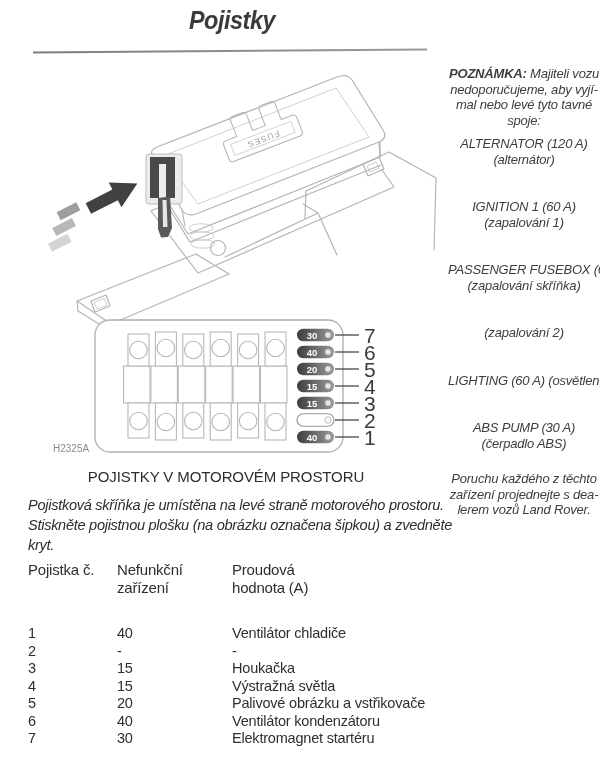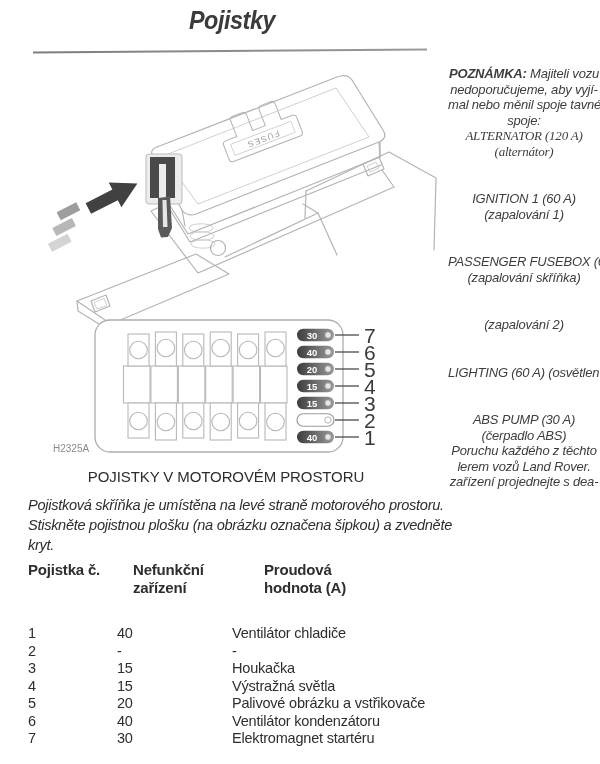--- a/index.html
+++ b/index.html
@@ -22,36 +22,36 @@
   .illustration{left:20px;top:58px;width:420px;height:412px;}
 
   .sidebar{
     left:448px;top:66px;width:152px;
     font-style:italic;font-size:13px;line-height:15.5px;color:#3d3d3d;
     letter-spacing:-0.2px;
   }
   .sidebar .line{white-space:nowrap;text-align:center;}
   .note-label{font-weight:bold;}
   .entry{margin-top:32px;}
-  .entry.first{margin-top:0;font-family:Liberation Serif, serif;}
-  .advice{}
+  .entry.first{margin-top:8px;}
+  .advice{margin-top:20px;}
 
   .section-heading{
     left:0;top:468px;width:452px;text-align:center;
     font-size:15px;font-weight:normal;color:#2d2d2d;letter-spacing:-0.1px;
   }
   .body-text{
     left:28px;top:495px;width:440px;
     font-size:14.6px;line-height:20px;color:#2e2e2e;letter-spacing:-0.3px;font-style:italic;
   }
   .body-text .line{white-space:nowrap;}
 
   .fuse-table{left:28px;top:561px;width:430px;color:#2e2e2e;}
   .thead,.trow{display:grid;grid-template-columns:89px 115px 1fr;}
-  .thead{font-weight:bold;font-size:15px;line-height:18px;letter-spacing:-0.2px;gap:16px;}
+  .thead{font-weight:normal;font-size:15px;line-height:18px;letter-spacing:-0.2px;}
   .tbody{margin-top:28px;}
   .trow{font-size:14.5px;line-height:17.5px;letter-spacing:-0.2px;}
 
   svg text{font-family:"Liberation Sans",sans-serif;}
   .art{stroke:#b4b4b4;stroke-width:1.2;fill:none;stroke-linejoin:round;stroke-linecap:round;}
   .artfill{stroke:#b4b4b4;stroke-width:1.2;fill:#ffffff;stroke-linejoin:round;}
   .artlight{stroke:#d0d0d0;stroke-width:1;fill:none;}
   .fusecell{stroke:#b8b8b8;stroke-width:1.1;fill:#ffffff;}
   .pill-amp{font-size:9.5px;font-weight:bold;fill:#ffffff;}
   .pill-num{font-size:21px;fill:#3a3a3a;}
@@ -222,21 +222,21 @@
     </g>
 
     <text class="figcode" x="33" y="394">H2325A</text>
   </g>
 </svg>
 
 <div class="abs sidebar">
   <div class="note">
     <div class="line"><span class="note-label">POZNÁMKA:</span> <span>Majiteli vozu</span></div>
     <div class="line">nedoporučujeme, aby vyjí-</div>
-    <div class="line">mal nebo měnil spoje tavné</div>
+    <div class="line">mal nebo levé tyto tavné</div>
     <div class="line">spoje:</div>
   </div>
 
   <div class="entry first">
     <div class="line">ALTERNATOR (120 A)</div>
     <div class="line">(alternátor)</div>
   </div>
   <div class="entry">
     <div class="line">IGNITION 1 (60 A)</div>
     <div class="line">(zapalování 1)</div>
@@ -252,22 +252,22 @@
     <div class="line">LIGHTING (60 A) (osvětlení)</div>
     <div class="line"></div>
   </div>
   <div class="entry">
     <div class="line">ABS PUMP (30 A)</div>
     <div class="line">(čerpadlo ABS)</div>
   </div>
 
   <div class="advice">
     <div class="line">Poruchu každého z těchto</div>
+    <div class="line">zařízení projednejte s dea-</div>
     <div class="line">lerem vozů Land Rover.</div>
-    <div class="line">zařízení projednejte s dea-</div>
   </div>
 </div>
 
 <div class="abs section-heading">POJISTKY V MOTOROVÉM PROSTORU</div>
 <div class="abs body-text">
   <div class="line">Pojistková skříňka je umístěna na levé straně motorového prostoru.</div>
   <div class="line">Stiskněte pojistnou plošku (na obrázku označena šipkou) a zvedněte</div>
   <div class="line">kryt.</div>
 </div>
 

